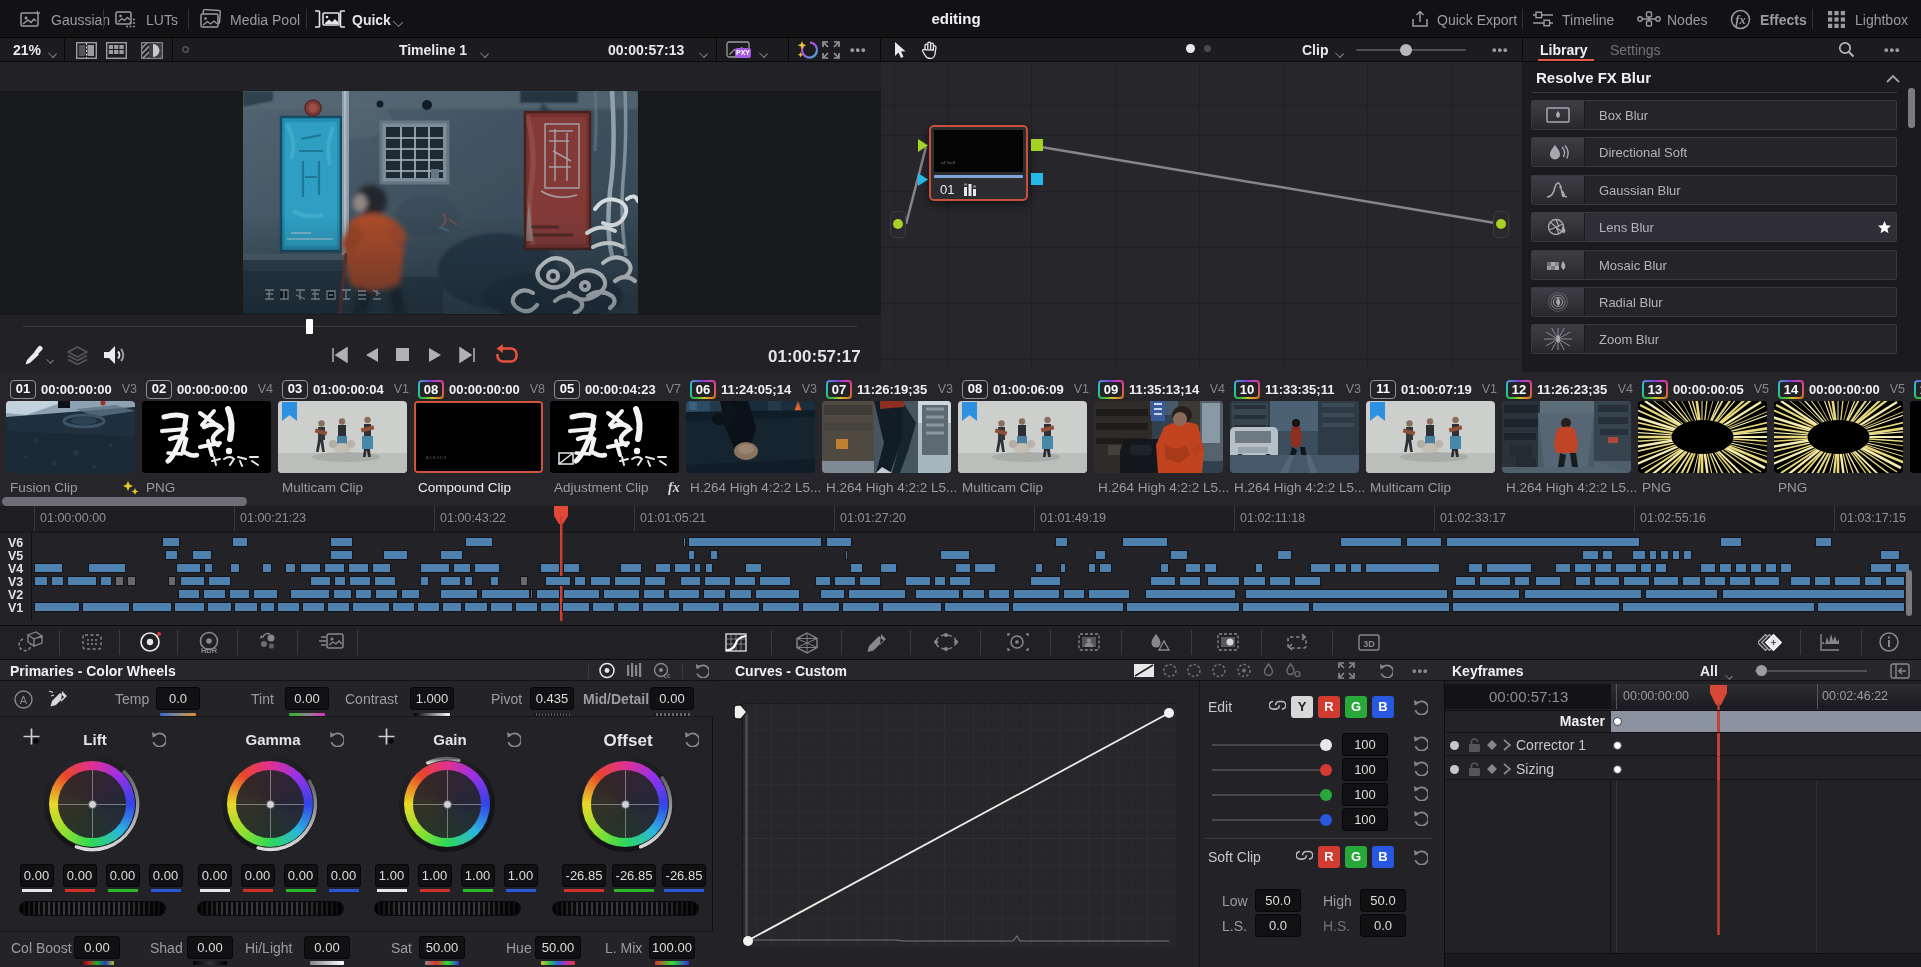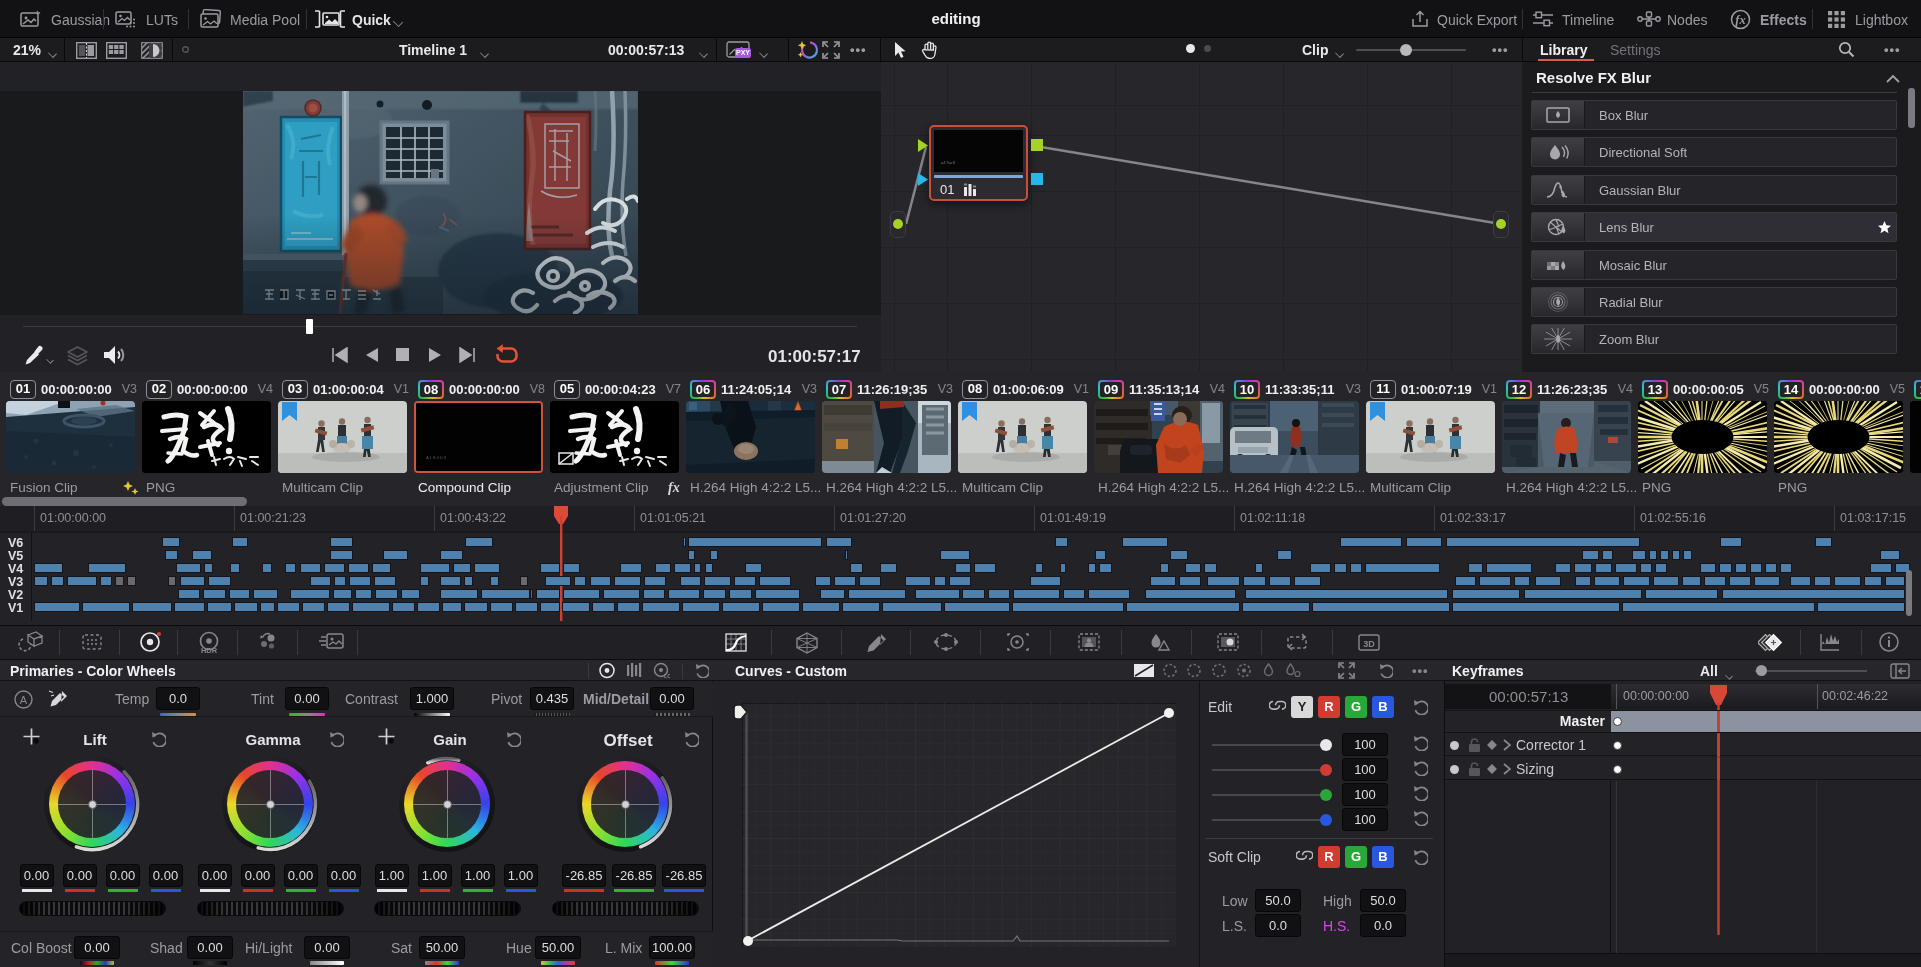--- a/index.html
+++ b/index.html
@@ -1694,21 +1694,21 @@
     <div style="line-height:22px">50.0</div>
   </div>
 <div class="txt" style="left:1323px;top:893px;font-size:14px;color:#9b9ba1;font-weight:normal;">High</div>
 <div class="vbox" style="left:1360px;top:889px;width:46px;height:23px">
     <div style="line-height:22px">50.0</div>
   </div>
 <div class="txt" style="left:1222px;top:918px;font-size:14px;color:#9b9ba1;font-weight:normal;">L.S.</div>
 <div class="vbox" style="left:1255px;top:914px;width:46px;height:23px">
     <div style="line-height:22px">0.0</div>
   </div>
-<div class="txt" style="left:1323px;top:918px;font-size:14px;color:#d946ef;font-weight:normal;text-align:center;">H.S.</div>
+<div class="txt" style="left:1323px;top:918px;font-size:14px;color:#737373;font-weight:normal;text-align:center;">H.S.</div>
 <div class="vbox" style="left:1360px;top:914px;width:46px;height:23px">
     <div style="line-height:22px">0.0</div>
   </div>
 <div class="abs" style="left:1445px;top:660px;width:476px;height:307px;background:#222226"></div>
 <div class="abs" style="left:1445px;top:660px;width:476px;height:21px;background:#27272b;border-bottom:1px solid #121214"></div>
 <div class="txt" style="left:1452px;top:663px;font-size:14px;color:#f0f0f2;font-weight:bold;">Keyframes</div>
 <div class="txt" style="left:1700px;top:663px;font-size:14px;color:#e9e9eb;font-weight:bold;">All</div>
 <div class="txt" style="left:1726px;top:668px"><span class="chev" style="width:6px;height:6px"></span></div>
 <div class="abs" style="left:1755px;top:670px;width:112px;height:2px;background:#4e4e53"></div>
 <div class="abs" style="left:1756px;top:665px;width:11px;height:11px;background:#9b9ba1;border-radius:50%"></div>

